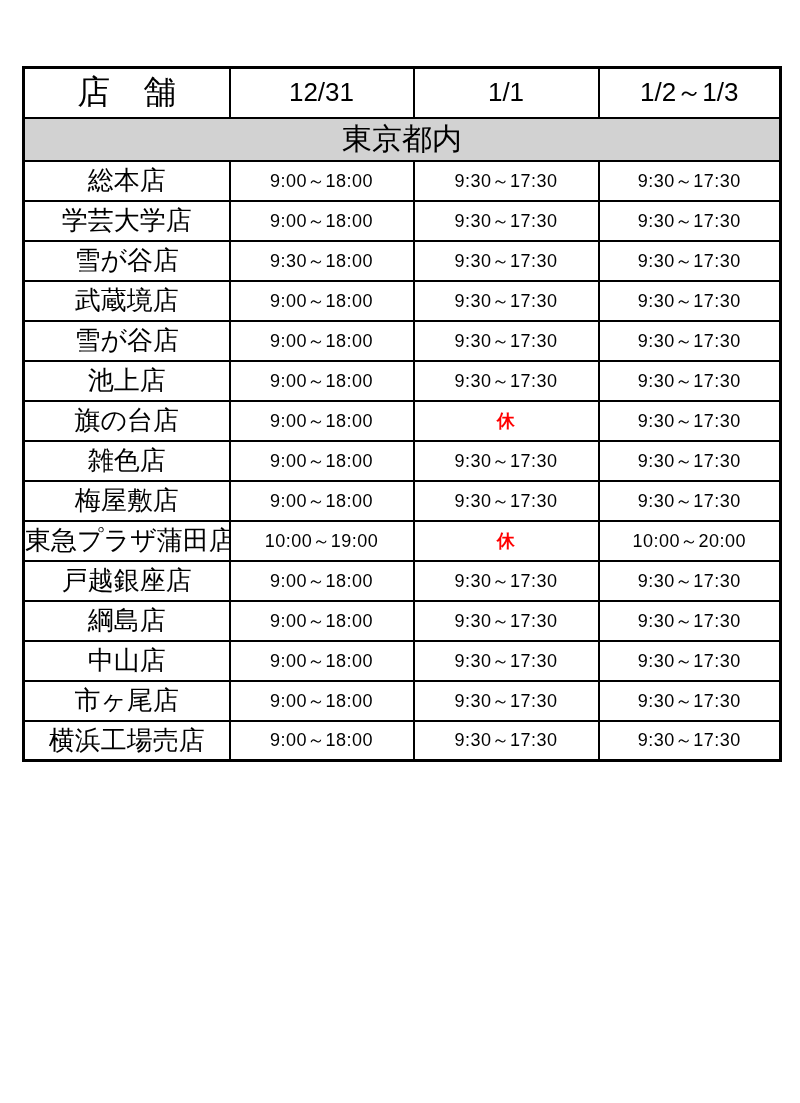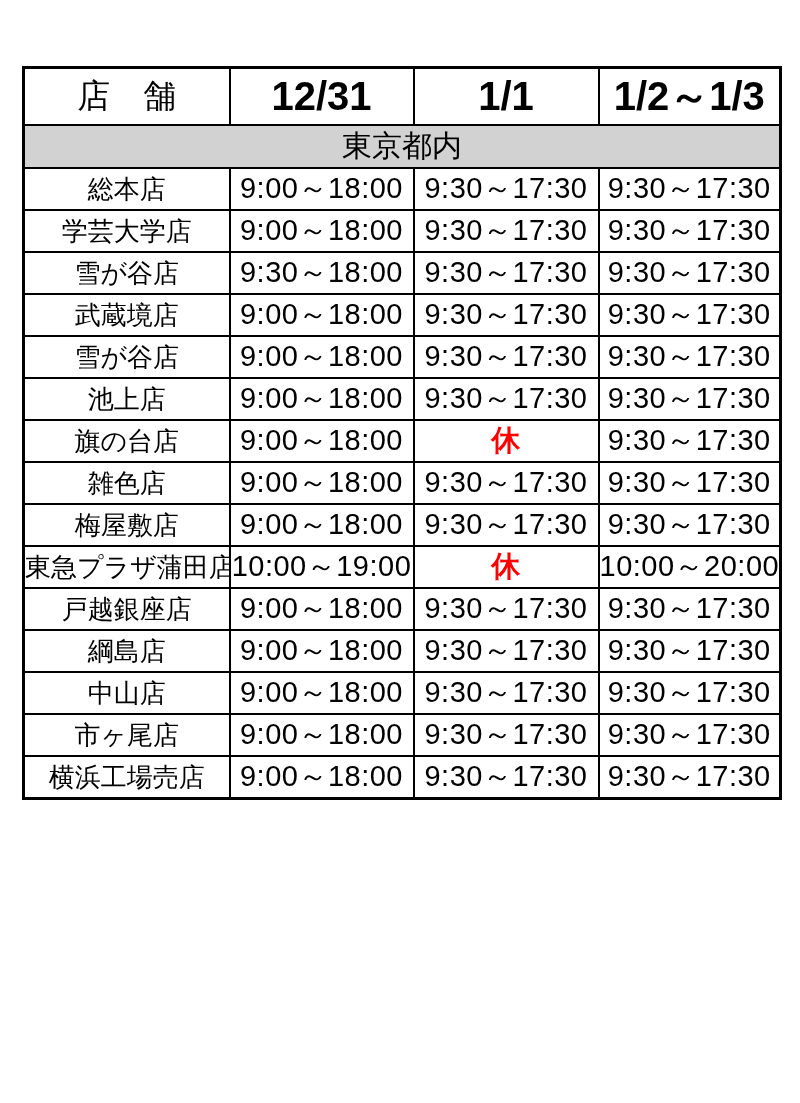--- a/index.html
+++ b/index.html
@@ -32,30 +32,30 @@
   table.hours-table td {
     border: 2px solid var(--border-color);
     text-align: center;
     vertical-align: middle;
     padding: 0;
     overflow: hidden;
     white-space: nowrap;
   }
   tr.header-row { height: 50px; }
   th.col-store  { font-size: 33px; font-weight: normal; }
-  th.col-date   { font-size: 40px; font-weight: bold; }
+  th.col-date   { font-size: 26px; font-weight: normal; }
   tr.section-row { height: 34px; background: var(--section-bg); }
   td.section-cell {
     text-align: left;
     padding-left: 44px;
     font-size: 30px;
   }
   tr.store-row { height: 40px; }
   td.store-name { font-size: 26px; }
-  td.hours      { font-size: 29px; letter-spacing: 0.5px; }
+  td.hours      { font-size: 18px; letter-spacing: 0.5px; }
   td.hours.closed {
     color: var(--closed-color);
     font-weight: bold;
   }
 </style>
 </head>
 <body>
 
 <div class="sheet">
   <table class="hours-table">

